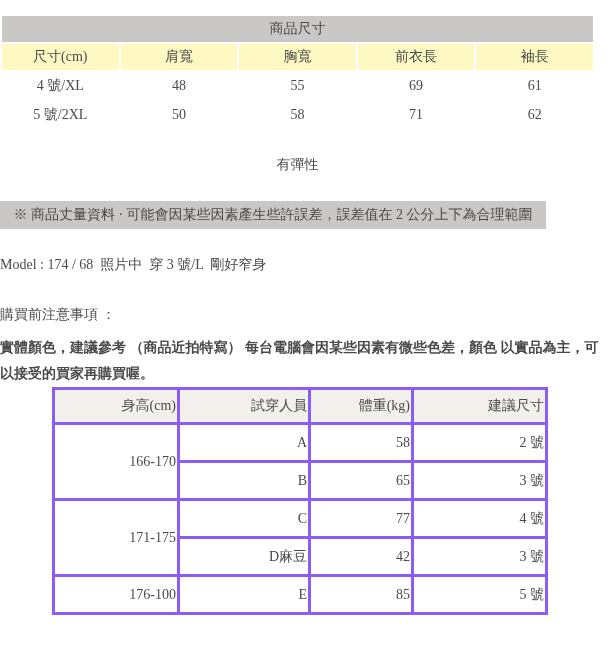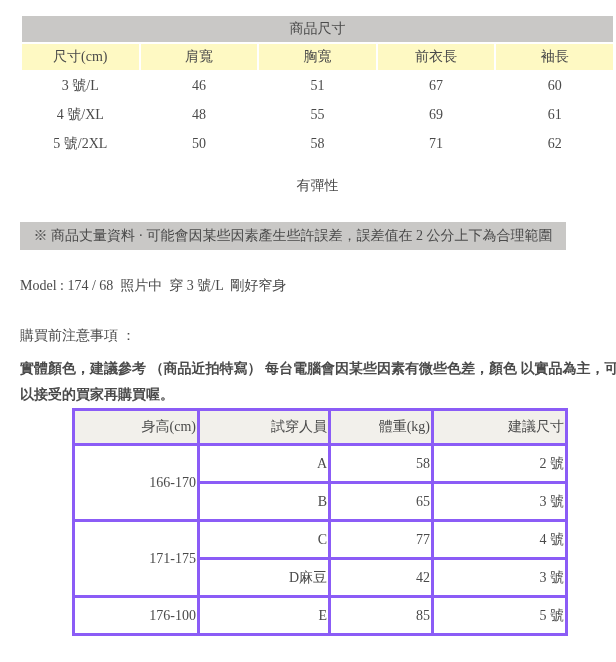--- a/index.html
+++ b/index.html
@@ -8,21 +8,21 @@
     background: #ffffff;
   }
   body {
     width: 616px;
     height: 662px;
     font-family: "Liberation Serif", "DejaVu Serif", serif;
     color: #4a4a4a;
     overflow: hidden;
   }
   .page {
-    padding: 14px 8px 0 20px;
+    padding: 14px 8px 0 0;
   }
 
   
   table.size-table {
     border-collapse: separate;
     border-spacing: 2px;
     width: 595px;
     table-layout: fixed;
     font-size: 14px;
   }
@@ -39,21 +39,21 @@
     height: 24px;
     text-align: center;
   }
   table.size-table td {
     height: 25px;
     text-align: center;
     background: transparent;
   }
 
   .elastic {
-    margin-top: 18px;
+    margin-top: 26px;
     width: 595px;
     text-align: center;
     font-size: 14px;
   }
 
   .banner {
     margin-top: 27px;
     width: 546px;
     background: #c9c8c6;
     text-align: center;
@@ -116,27 +116,20 @@
       </tr>
       <tr class="col-head">
         <th>尺寸(cm)</th>
         <th>肩寬</th>
         <th>胸寬</th>
         <th>前衣長</th>
         <th>袖長</th>
       </tr>
     </thead>
     <tbody>
-        <tr>
-          <td>3 號/L</td>
-          <td>46</td>
-          <td>51</td>
-          <td>67</td>
-          <td>60</td>
-        </tr>
         <tr>
           <td>4 號/XL</td>
           <td>48</td>
           <td>55</td>
           <td>69</td>
           <td>61</td>
         </tr>
         <tr>
           <td>5 號/2XL</td>
           <td>50</td>

